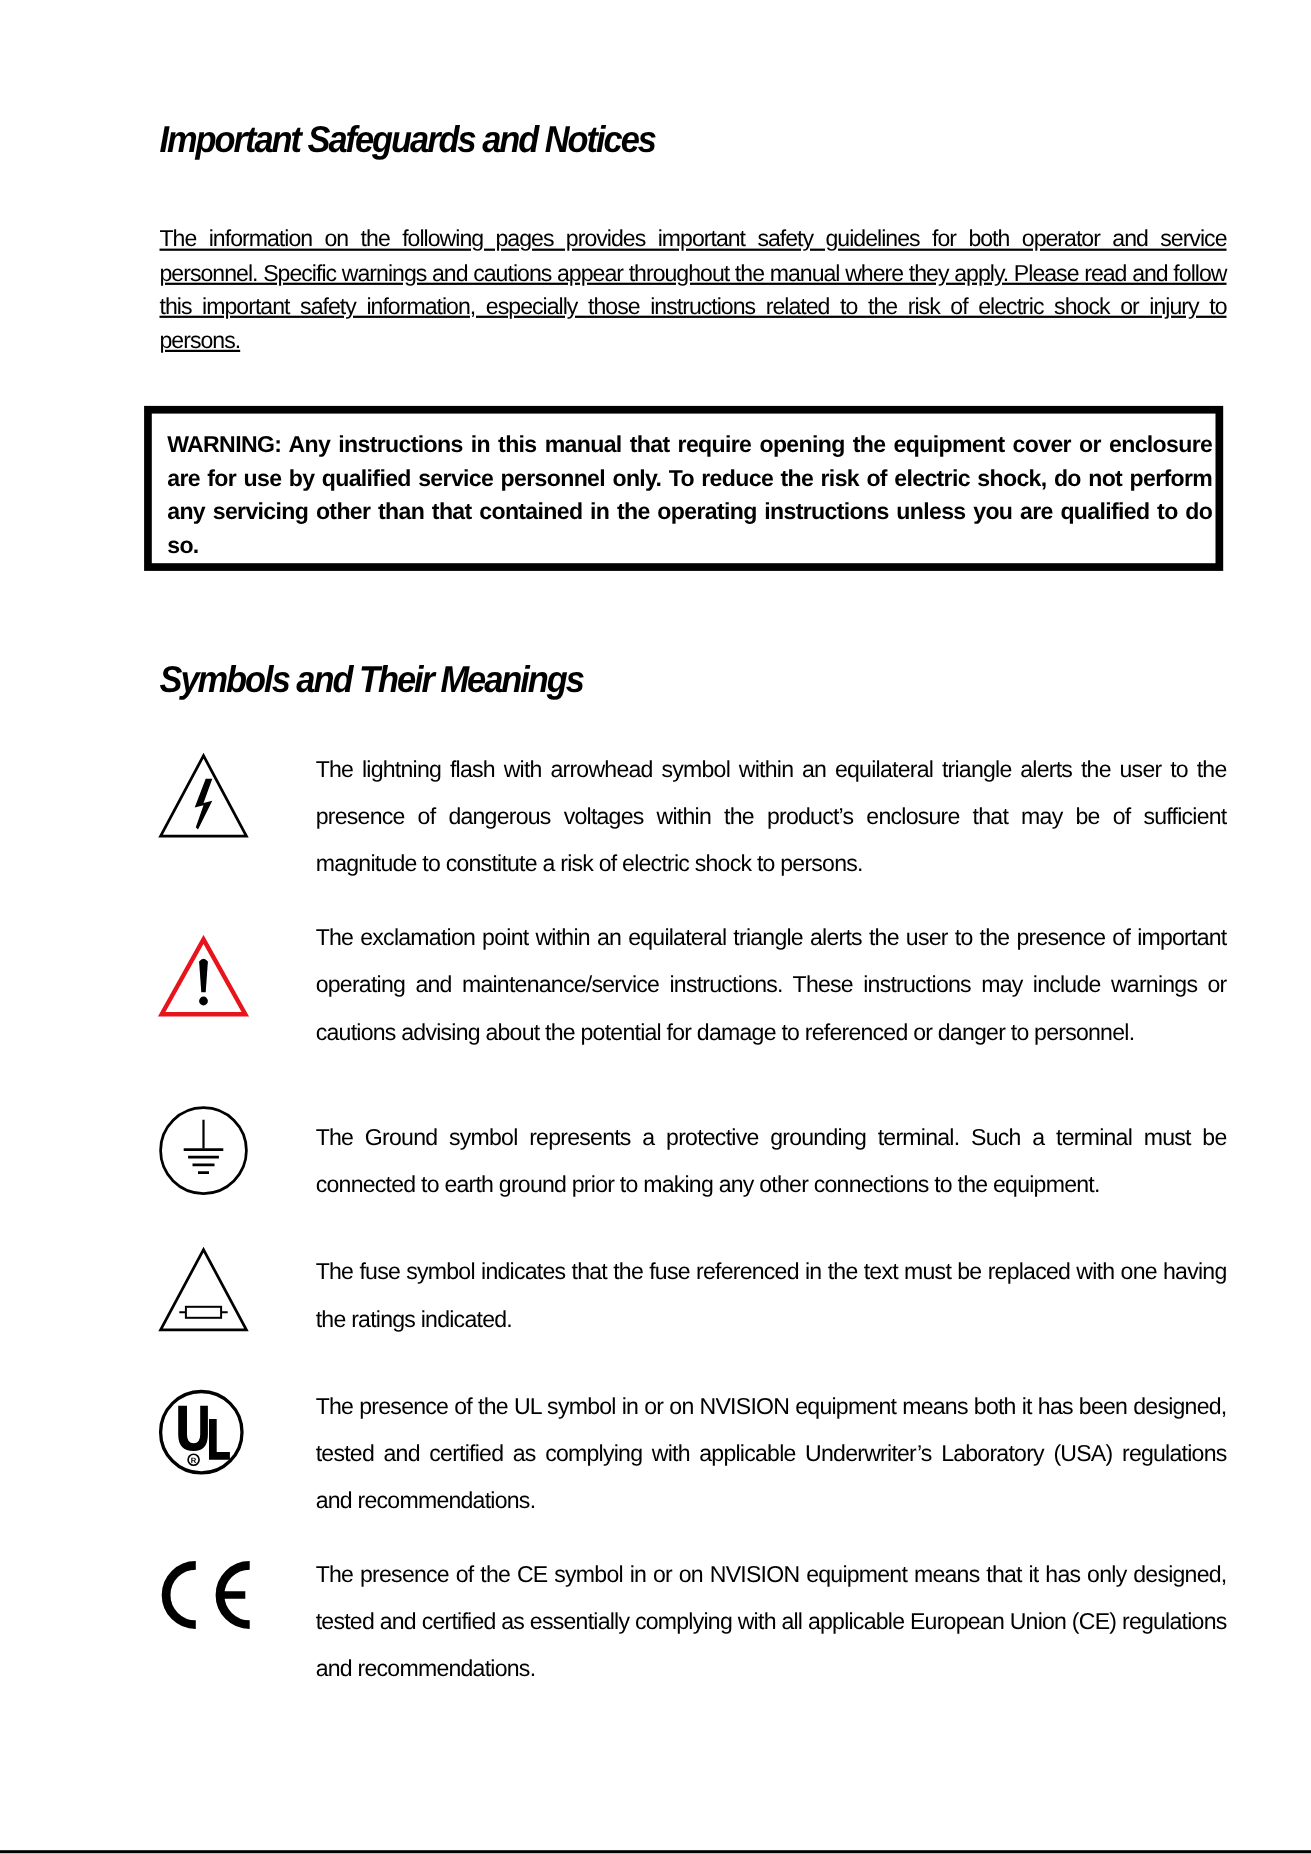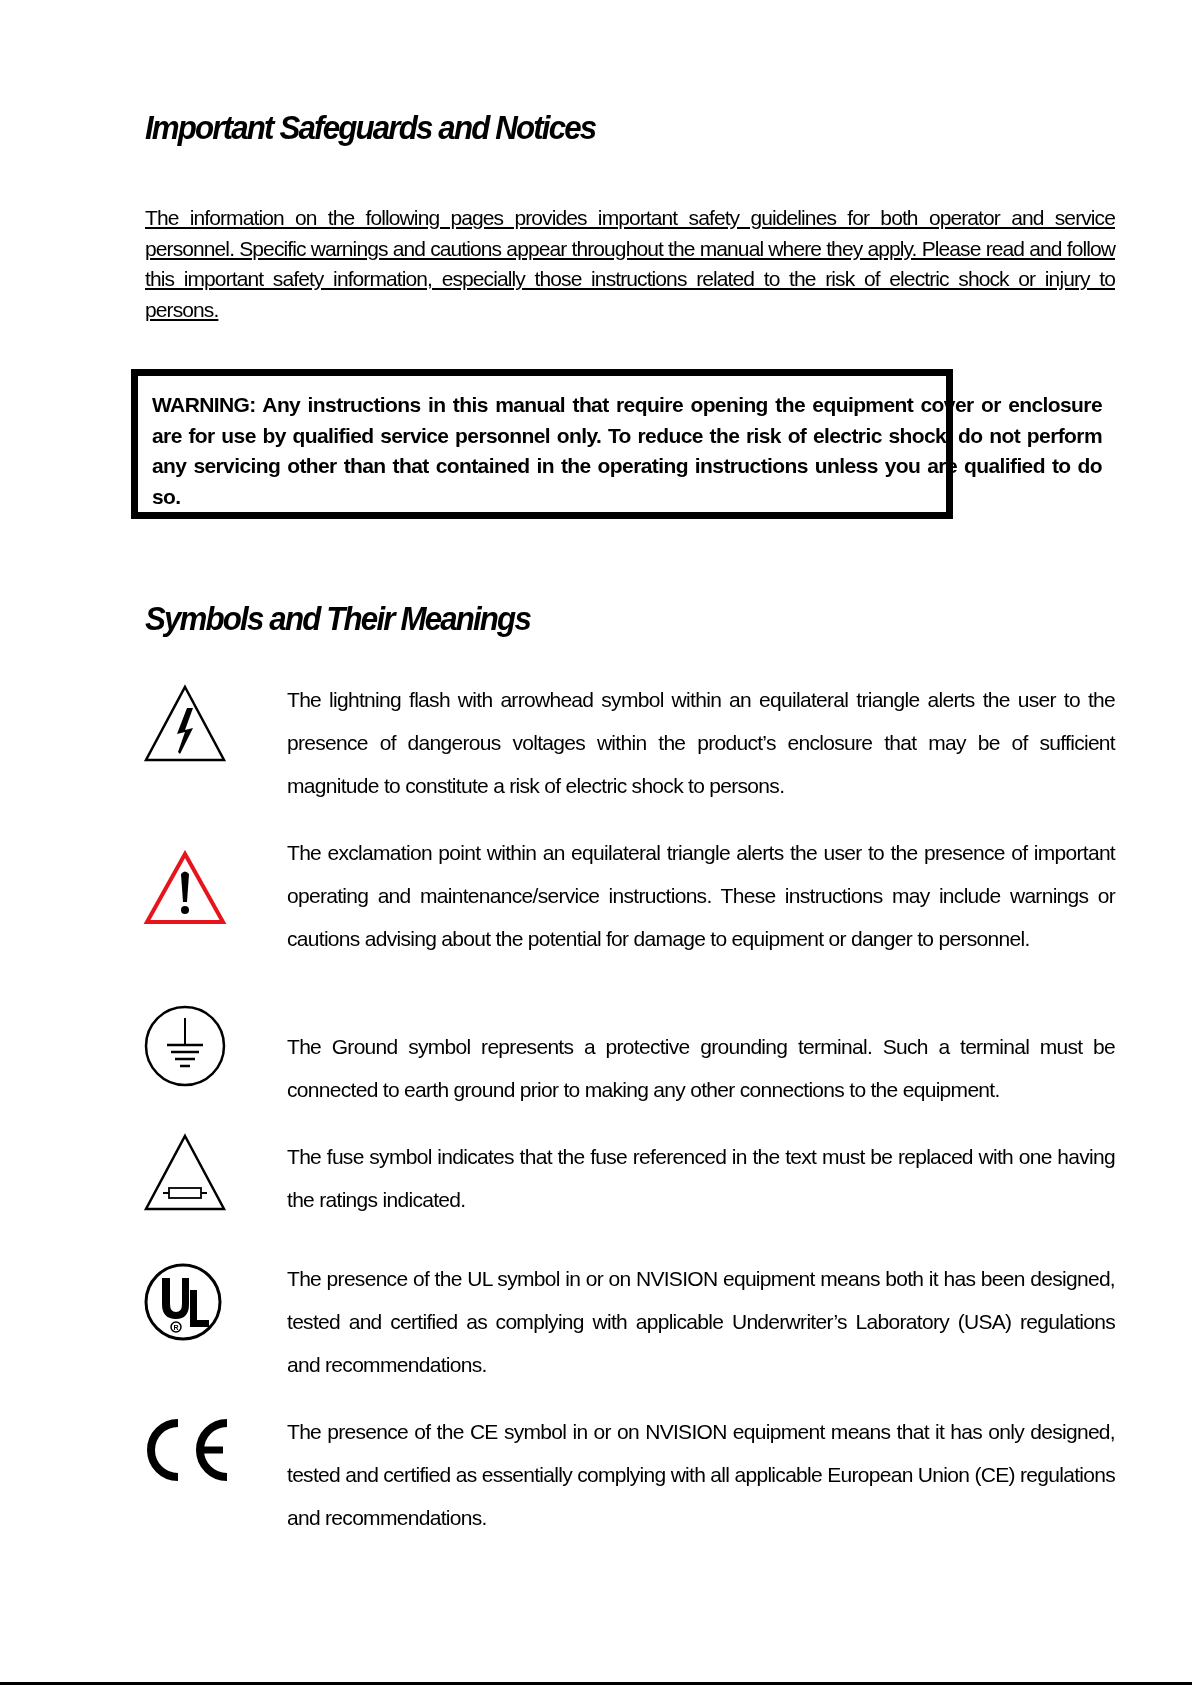--- a/index.html
+++ b/index.html
@@ -12,21 +12,21 @@
       font-size: 34px; font-weight: bold; font-style: italic;
       letter-spacing: -2px; transform: scaleX(0.92); transform-origin: left top;
       margin: 0; white-space: nowrap;
     }
     .intro {
       position: absolute; left: 145px; top: 203px; width: 970px;
       font-size: 21px; line-height: 30.5px; text-align: justify;
       letter-spacing: -0.9px; margin: 0; text-decoration: underline;
     }
     .warning-box {
-      position: absolute; left: 131px; top: 369px; width: 822px; height: 150px;
+      position: absolute; left: 131px; top: 369px; width: 981px; height: 150px;
       border: 7px solid #000; box-sizing: border-box;
     }
     .warning-text {
       position: absolute; left: 14px; top: 14px; width: 950px;
       font-size: 21px; line-height: 30.5px; font-weight: bold;
       text-align: justify; letter-spacing: -0.6px; margin: 0;
     }
     .h2 {
       position: absolute; left: 145px; top: 599px;
       font-size: 34px; font-weight: bold; font-style: italic;
@@ -68,35 +68,35 @@
 </div>
 
 <div class="sym-row" style="top:831px;">
   <span class="sym-icon" style="top:19px;">
     <svg width="84" height="76" viewBox="0 0 84 76">
       <polygon points="42,4 80,72 4,72" fill="#fff" stroke="#e8141c" stroke-width="4"></polygon>
       <path d="M38,24 Q42,19 46,24 L44,52 L40,52 Z" fill="#000"></path>
       <circle cx="42" cy="60" r="4" fill="#000"></circle>
     </svg>
   </span>
-  <p class="sym-text" style="top:0;">The exclamation point within an equilateral triangle alerts the user to the presence of important operating and maintenance/service instructions. These instructions may include warnings or cautions advising about the potential for damage to equipment or danger to personnel.</p>
+  <p class="sym-text" style="top:0;">The exclamation point within an equilateral triangle alerts the user to the presence of important operating and maintenance/service instructions. These instructions may include warnings or cautions advising about the potential for damage to referenced or danger to personnel.</p>
 </div>
 
 <div class="sym-row" style="top:1013px;">
   <span class="sym-icon" style="top:-9px;">
     <svg width="84" height="84" viewBox="0 0 84 84">
       <circle cx="42" cy="42" r="39" fill="none" stroke="#000" stroke-width="2.5"></circle>
       <line x1="42" y1="14" x2="42" y2="40" stroke="#000" stroke-width="2"></line>
       <line x1="24" y1="41" x2="60" y2="41" stroke="#000" stroke-width="2.5"></line>
       <line x1="28" y1="48" x2="56" y2="48" stroke="#000" stroke-width="2.5"></line>
       <line x1="32" y1="55" x2="52" y2="55" stroke="#000" stroke-width="2.5"></line>
       <line x1="37" y1="62" x2="47" y2="62" stroke="#000" stroke-width="2.5"></line>
     </svg>
   </span>
-  <p class="sym-text" style="top:12px;">The Ground symbol represents a protective grounding terminal. Such a terminal must be connected to earth ground prior to making any other connections to the equipment.</p>
+  <p class="sym-text" style="top:0;">The Ground symbol represents a protective grounding terminal. Such a terminal must be connected to earth ground prior to making any other connections to the equipment.</p>
 </div>
 
 <div class="sym-row" style="top:1135px;">
   <span class="sym-icon" style="top:-2px;">
     <svg width="84" height="80" viewBox="0 0 84 80">
       <polygon points="42,3 81,76 3,76" fill="none" stroke="#000" stroke-width="2.5"></polygon>
       <line x1="20" y1="60" x2="64" y2="60" stroke="#000" stroke-width="1.8"></line>
       <rect x="26" y="55" width="32" height="10" fill="#fff" stroke="#000" stroke-width="1.8"></rect>
     </svg>
   </span>

